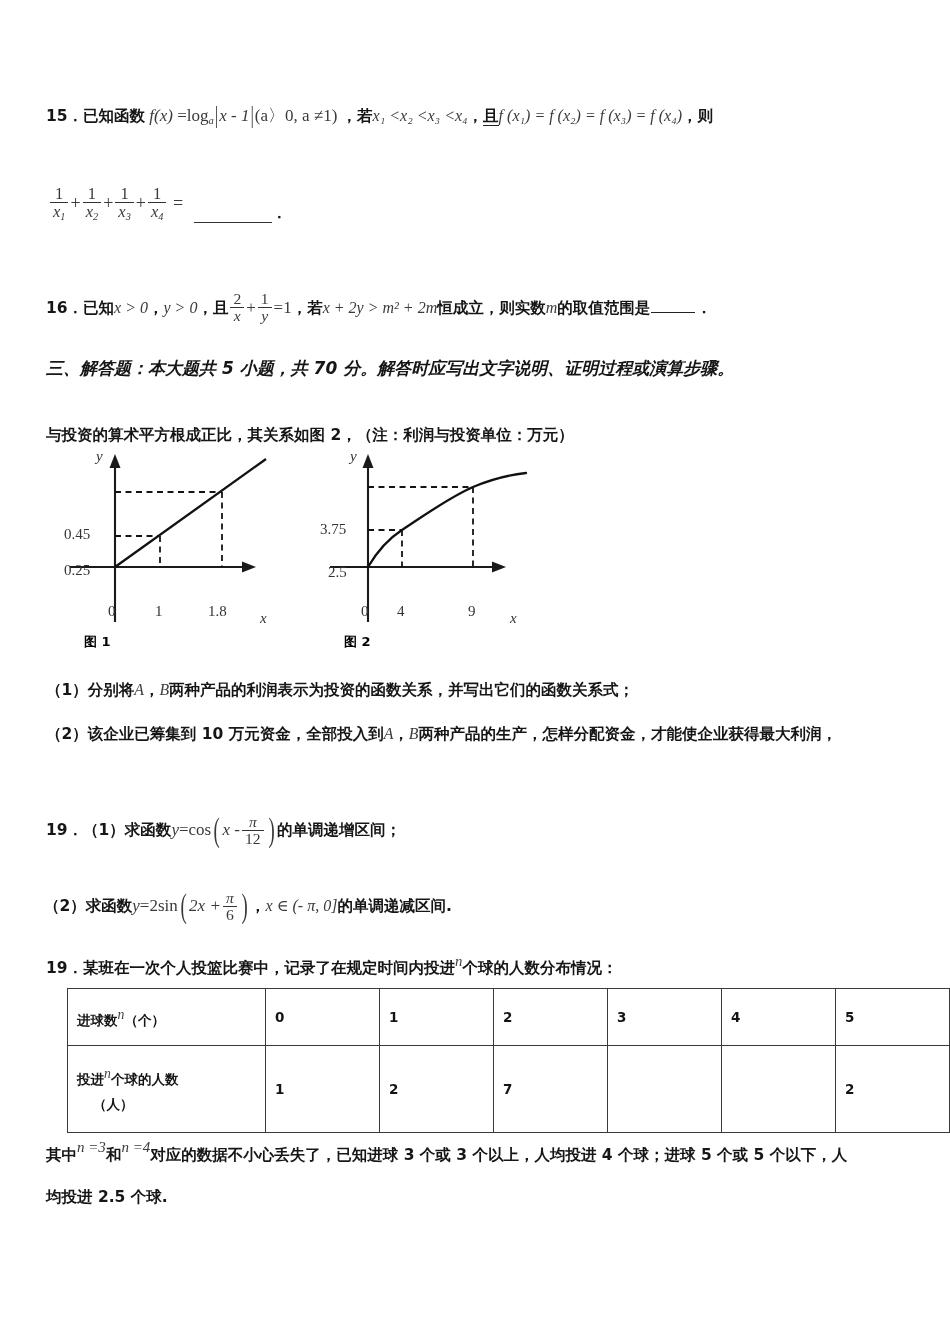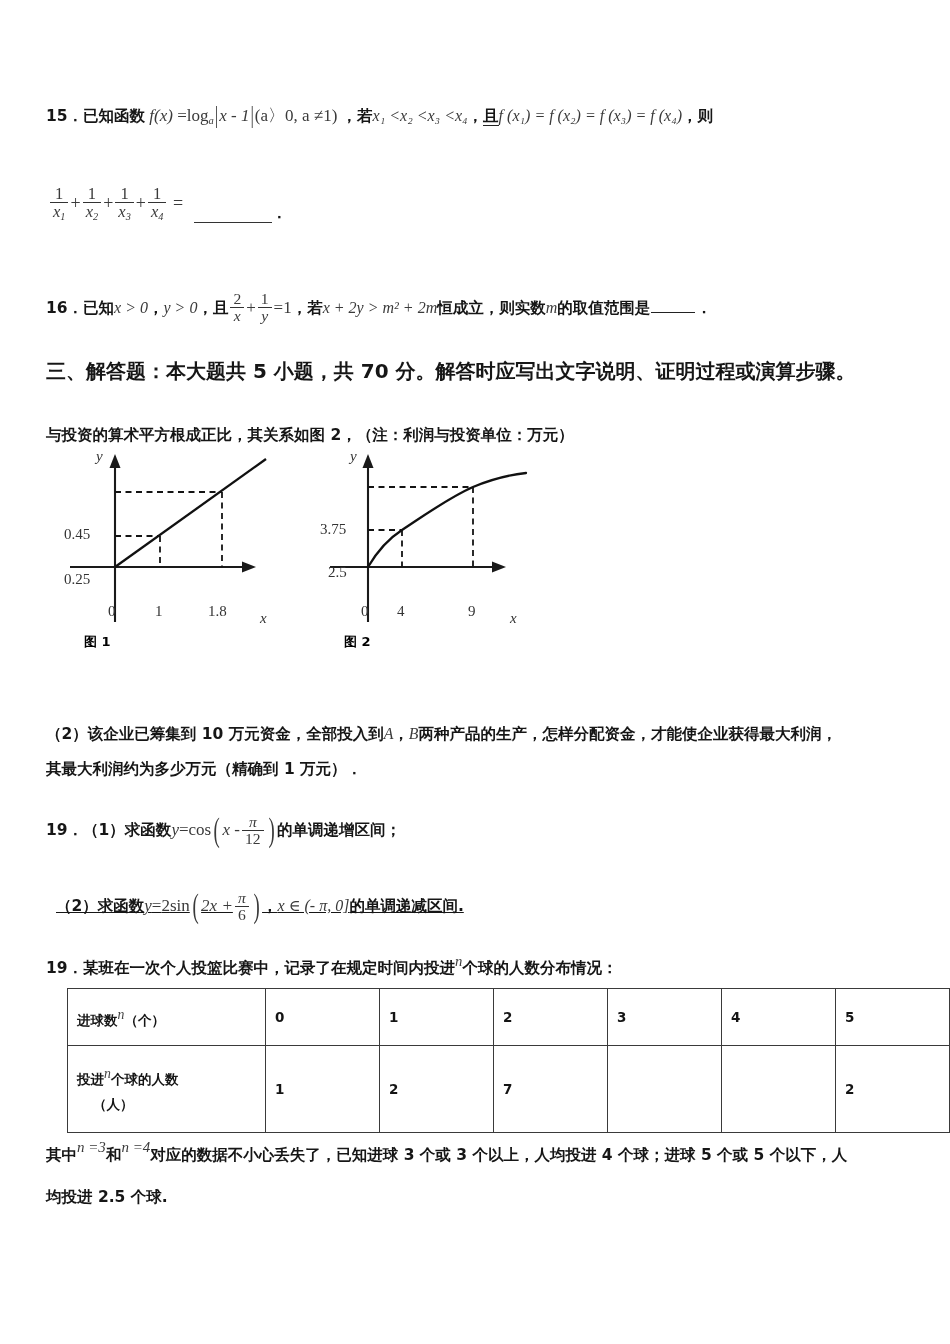--- a/index.html
+++ b/index.html
@@ -74,21 +74,21 @@
     margin: 0 1px;
   }
   .fillblank {
     display: inline-block;
     border-bottom: 1.5px solid #222;
     width: 44px;
     height: 0.82em;
     vertical-align: baseline;
     margin: 0 1px;
   }
-  .sec-head { font-size: 20px; }
+  .sec-head { font-size: 17px; font-style: italic; }
   
   .figwrap { position: absolute; }
   .figcap {
     position: absolute;
     font-family: "DejaVu Sans", sans-serif;
     font-size: 13px;
     font-weight: 700;
     color: #000000;
   }
   
@@ -176,21 +176,21 @@
       <line x1="45" y1="86" x2="90" y2="86" stroke="#141414" stroke-width="1.8" stroke-dasharray="6,4.5"></line>
       <line x1="90" y1="86" x2="90" y2="117" stroke="#141414" stroke-width="1.8" stroke-dasharray="6,4.5"></line>
 
       <line x1="45" y1="42" x2="152" y2="42" stroke="#141414" stroke-width="1.8" stroke-dasharray="6,4.5"></line>
       <line x1="152" y1="42" x2="152" y2="117" stroke="#141414" stroke-width="1.8" stroke-dasharray="6,4.5"></line>
 
       <line x1="45" y1="117" x2="196" y2="9" stroke="#111" stroke-width="2.3"></line>
     </svg>
     
     <div class="mathy num" style="position:absolute; left:-6px; top:76px; font-size:15px; color:#333;text-align:center;">0.45</div>
-    <div class="mathy num" style="position:absolute; left:-6px; top:121px; font-size:15px; color:#333;text-align:right;">0.25</div>
+    <div class="mathy num" style="position:absolute; left:-6px; top:112px; font-size:15px; color:#333;text-align:right;">0.25</div>
     <div class="mathy num" style="position:absolute; left:38px; top:153px; font-size:15px; color:#333;">0</div>
     <div class="mathy num" style="position:absolute; left:85px; top:153px; font-size:15px; color:#333;">1</div>
     <div class="mathy num" style="position:absolute; left:138px; top:153px; font-size:15px; color:#333;">1.8</div>
     <div class="mathy" style="position:absolute; left:190px; top:160px; font-size:15px; color:#333;">x</div>
     <div class="mathy" style="position:absolute; left:26px; top:-2px; font-size:15px; color:#333;">y</div>
     <div class="figcap" style="left:14px; top:183px;">图 1</div>
   </div>
 
   <div class="figwrap" style="left:330px; top:450px; width:250px; height:200px;">
     <svg width="250" height="175" viewBox="0 0 250 175">
@@ -212,30 +212,32 @@
     <div class="mathy num" style="position:absolute; left:-10px; top:71px; font-size:15px; color:#333;">3.75</div>
     <div class="mathy num" style="position:absolute; left:-2px; top:114px; font-size:15px; color:#333;text-align:center;">2.5</div>
     <div class="mathy num" style="position:absolute; left:31px; top:153px; font-size:15px; color:#333;">0</div>
     <div class="mathy num" style="position:absolute; left:67px; top:153px; font-size:15px; color:#333;">4</div>
     <div class="mathy num" style="position:absolute; left:138px; top:153px; font-size:15px; color:#333;">9</div>
     <div class="mathy" style="position:absolute; left:180px; top:160px; font-size:15px; color:#333;">x</div>
     <div class="mathy" style="position:absolute; left:20px; top:-2px; font-size:15px; color:#333;">y</div>
     <div class="figcap" style="left:14px; top:183px;">图 2</div>
   </div>
 
+  <div class="blk" style="left:46px; top:678px; width:888px;">
+    <span class="cn">（1）分别将</span><span class="inlvar">A</span><span class="cn">，</span><span class="inlvar">B</span><span class="cn">两种产品的利润表示为投资的函数关系，并写出它们的函数关系式；</span>
+  </div>
   <div class="blk" style="left:46px; top:722px; width:888px;">
     <span class="cn">（2）该企业已筹集到 10 万元资金，全部投入到</span><span class="inlvar">A</span><span class="cn">，</span><span class="inlvar">B</span><span class="cn">两种产品的生产，怎样分配资金，才能使企业获得最大利润，</span>
   </div>
-  <div class="blk cn" style="left:46px; top:758px; width:888px;">其最大利润约为多少万元（精确到 1 万元）．</div>
 
   <div class="blk" style="left:46px; top:806px; width:888px;">
     <span class="cn">19．</span><span class="cn">（1）求函数</span><span class="mathy" style="font-size:17px;"><span>y</span><span class="upr">=</span><span class="upr">cos</span><span class="bigparen">(</span><span>x -</span><span class="frac"><span class="nu">π</span><span class="de upr">12</span></span><span class="bigparen">)</span></span><span class="cn">的单调递增区间；</span>
   </div>
 
-  <div class="blk" style="left:56px; top:882px; width:888px;text-decoration:underline;">
+  <div class="blk" style="left:44px; top:882px; width:888px;">
     <span class="cn">（2）求函数</span><span class="mathy" style="font-size:17px;"><span>y</span><span class="upr">=</span><span class="upr">2</span><span class="upr">sin</span><span class="bigparen">(</span><span>2x +</span><span class="frac"><span class="nu">π</span><span class="de upr">6</span></span><span class="bigparen">)</span></span><span class="cn">，</span><span class="mathy" style="font-size:16px;">x ∈ (- π, 0]</span><span class="cn">的单调递减区间.</span>
   </div>
 
   <div class="blk" style="left:46px; top:950px; width:888px;">
     <span class="cn">19．</span><span class="cn">某班在一次个人投篮比赛中，记录了在规定时间内投进</span><span class="small-sup-var">n</span><span class="cn">个球的人数分布情况：</span>
   </div>
 
   <table class="stat" style="left:46px; top:988px;margin-left:21px;">
     <tbody>
         <tr class="r1">

